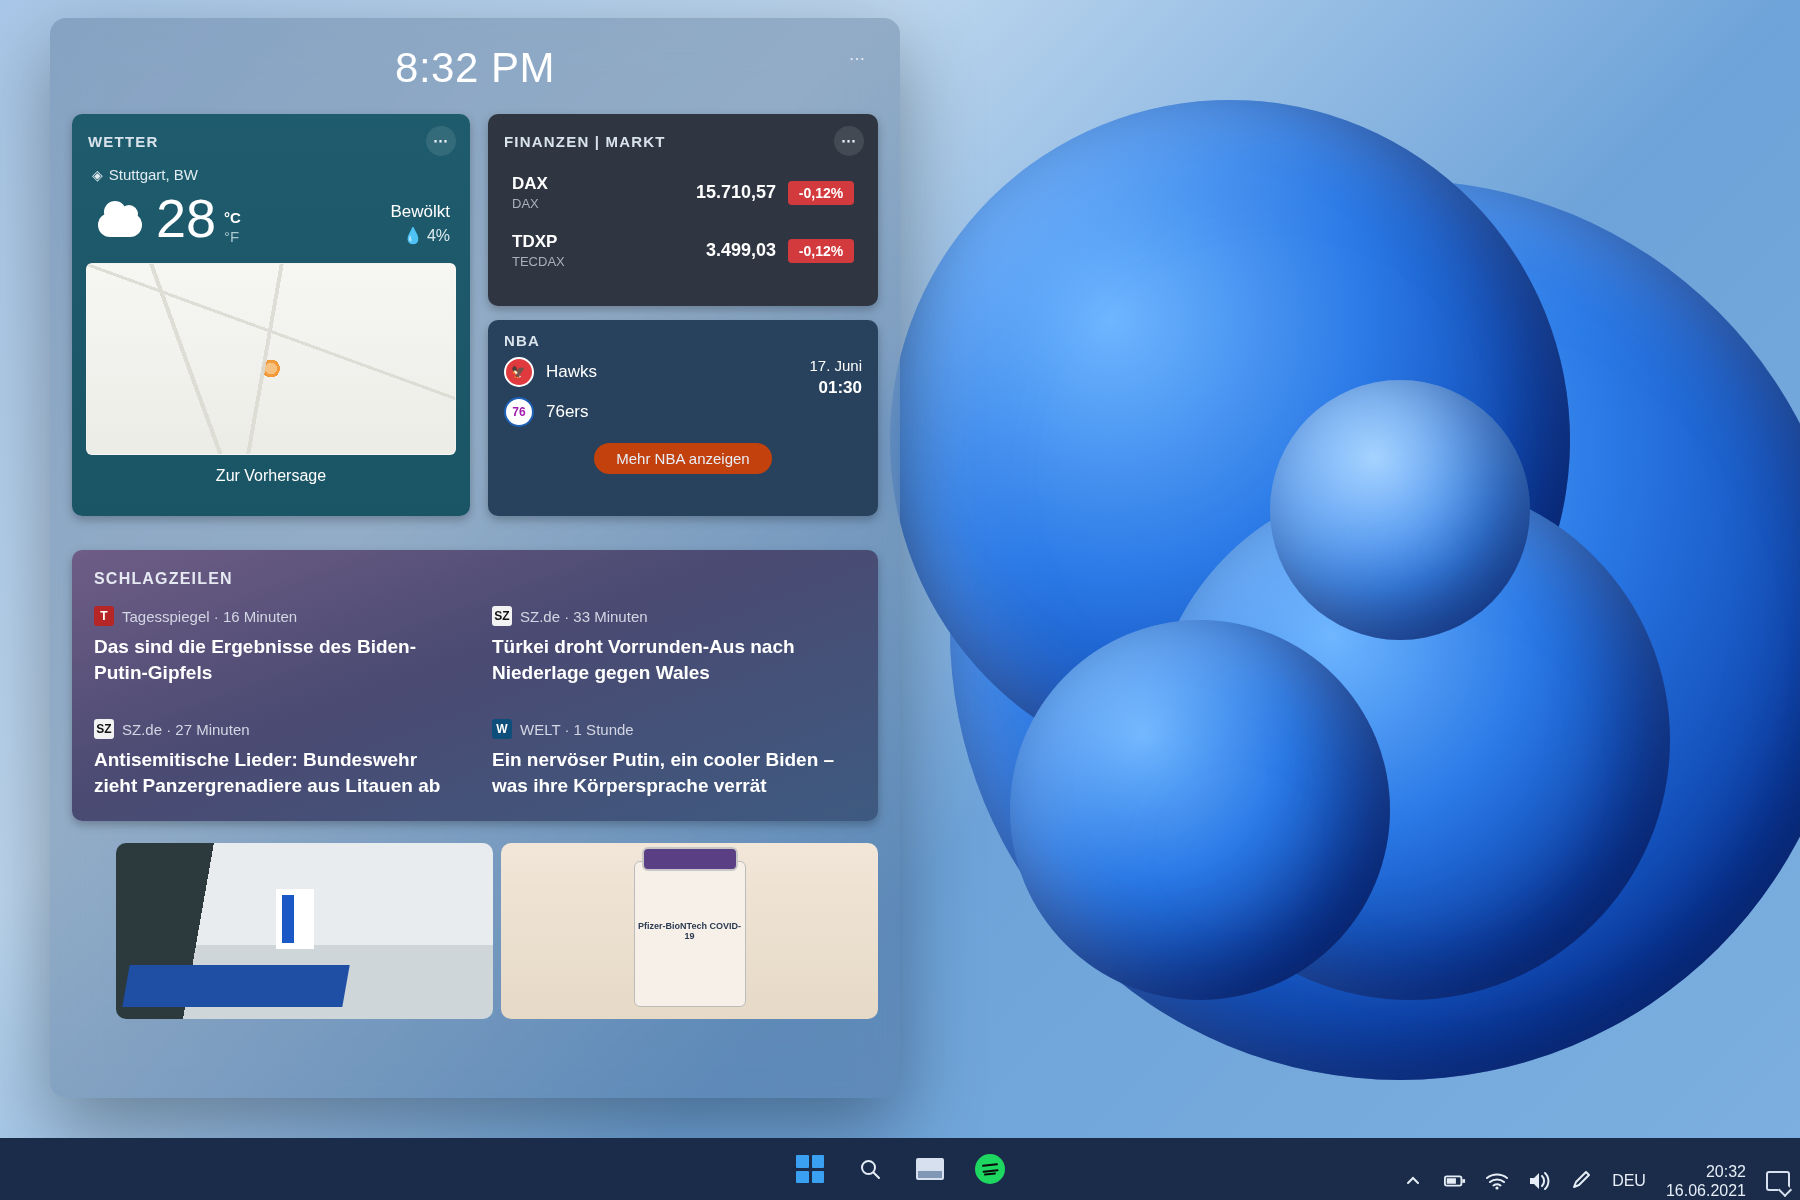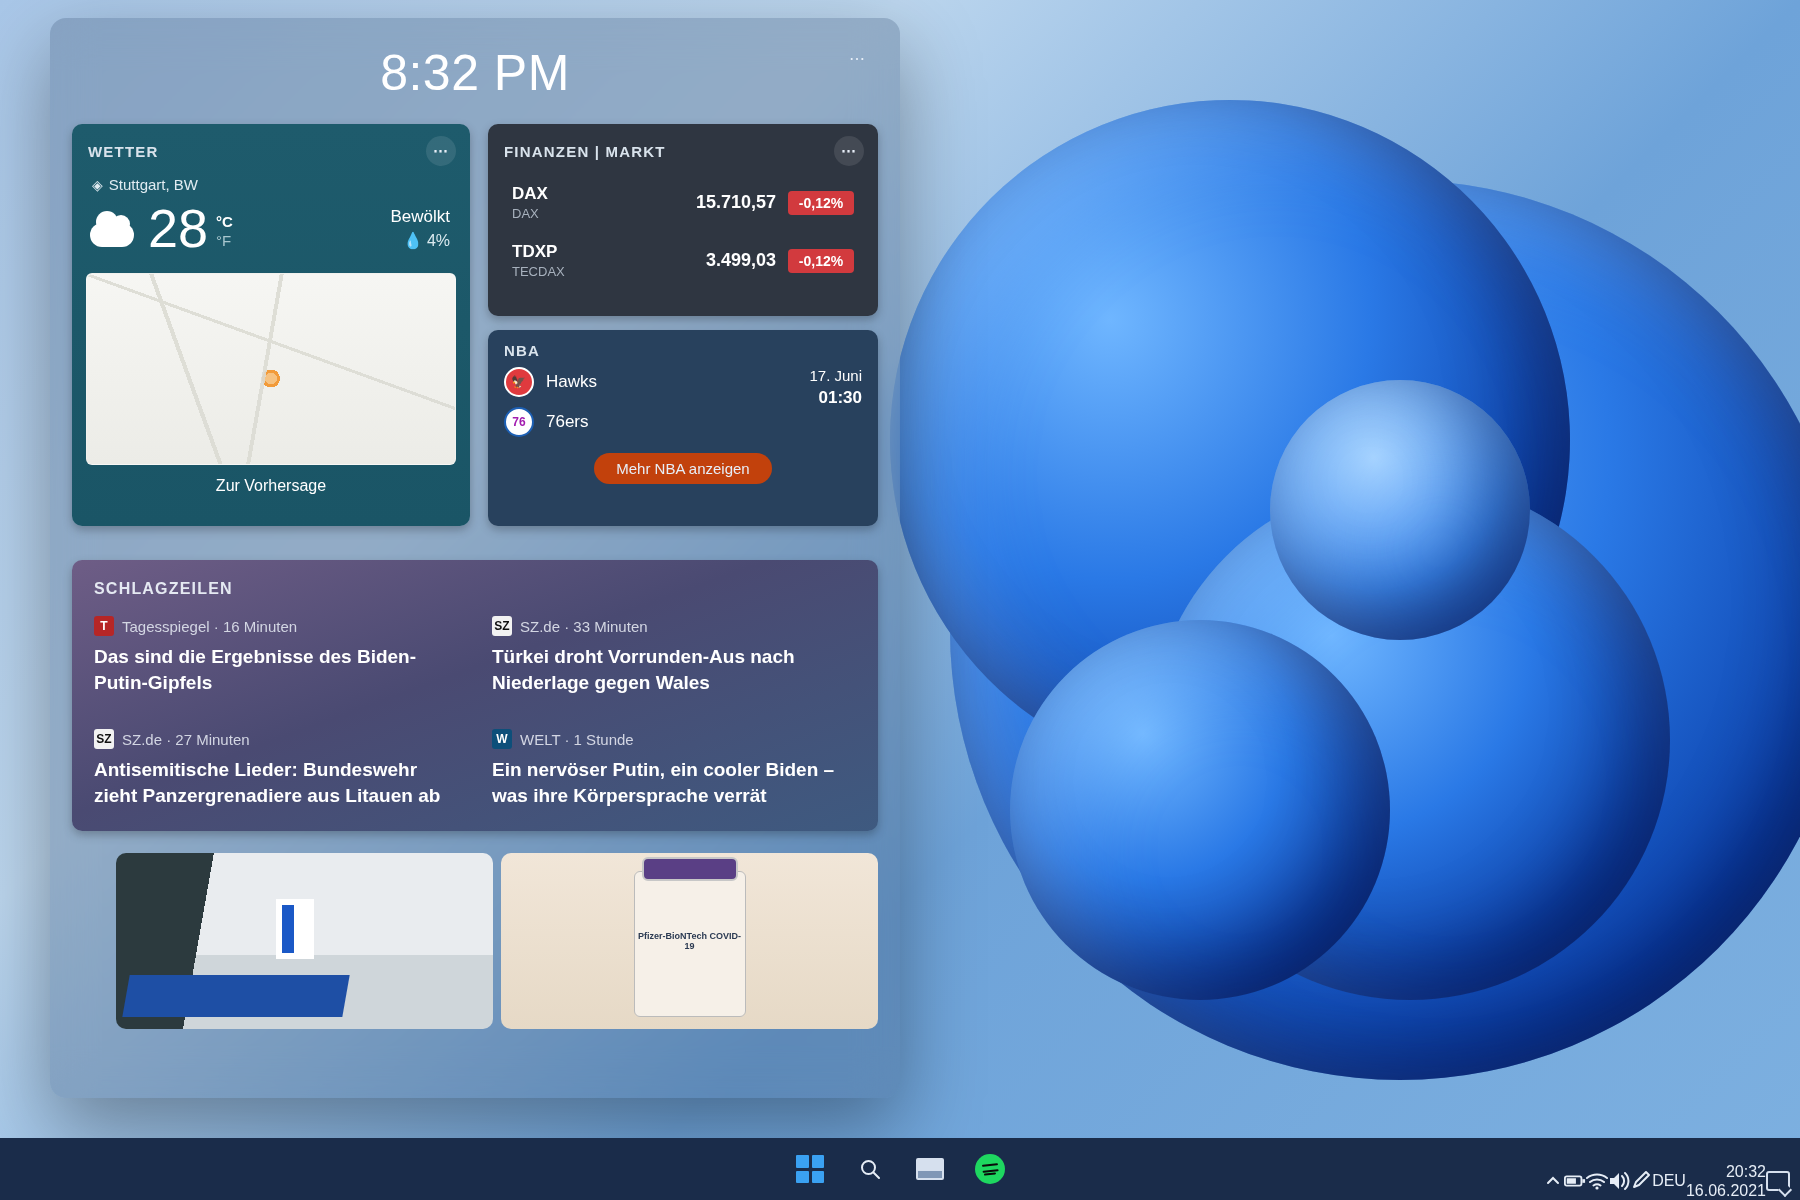--- a/index.html
+++ b/index.html
@@ -35,21 +35,21 @@
     border-radius: 16px;
     background: rgba(60, 85, 115, .32);
     backdrop-filter: blur(22px);
     -webkit-backdrop-filter: blur(22px);
     box-shadow: 0 30px 80px rgba(0,0,0,.35);
     padding: 18px 22px 0 22px;
     color: #fff;
     overflow: hidden;
   }
   .panel-time-row { position: relative; text-align: center; padding: 8px 0 22px; }
-  .panel-time { font-size: 50px; font-weight: 400; letter-spacing: .5px; }
+  .panel-time { font-size: 42px; font-weight: 400; letter-spacing: .5px; }
   .panel-more {
     position: absolute; right: 4px; top: 10px;
     width: 34px; height: 24px; display: flex; align-items: center; justify-content: center;
     color: #e7eef7; border-radius: 6px; cursor: pointer;
   }
 
   .row2 { display: flex; gap: 18px; }
   .card {
     border-radius: 10px;
     box-shadow: 0 4px 10px rgba(0,0,0,.25);
@@ -68,21 +68,21 @@
     cursor: pointer; color: #e7eef7;
   }
 
   
   .weather {
     flex: 0 0 398px; height: 402px;
     background: linear-gradient(180deg, #1e5b6c 0%, #1a5566 100%);
   }
   .weather .loc-row { padding: 4px 20px 8px; font-size: 15px; color: #e1ecf2; }
   .weather .loc-row .pin { margin-right: 6px; font-size: 14px; }
-  .weather .main-row { display: flex; align-items: center; padding: 0 20px 10px 18px; }
+  .weather .main-row { display: flex; align-items: flex-end; padding: 0 20px 10px 18px; margin-left: 8px; }
   .wicon { width: 52px; height: 48px; margin-top: 6px; }
   .wicon .cloud {
     width: 44px; height: 24px; background: #fff; border-radius: 14px; position: relative; margin-top: 16px;
   }
   .wicon .cloud::before, .wicon .cloud::after {
     content: ""; position: absolute; background: #fff; border-radius: 50%;
   }
   .wicon .cloud::before { width: 22px; height: 22px; left: 6px; top: -12px; }
   .wicon .cloud::after  { width: 18px; height: 18px; left: 22px; top: -8px; }
   .temp { font-size: 54px; font-weight: 300; line-height: 1; margin-left: 6px; }
@@ -226,21 +226,21 @@
     width: 30px; height: 30px; border-radius: 50%; background: #1ed760; position: relative;
   }
   .spotify::before, .spotify::after {
     content: ""; position: absolute; left: 7px; right: 7px; height: 2.4px; background: #0a0a0a; border-radius: 2px;
   }
   .spotify::before { top: 10px; transform: rotate(-6deg); box-shadow: 0 6px 0 #0a0a0a; }
   .spotify::after  { top: 19px; left: 9px; right: 9px; transform: rotate(-6deg); }
 
   .systray {
     position: absolute; right: 10px; top: 0; bottom: 0;
-    display: flex; align-items: center;  margin-top: 24px;
+    display: flex; align-items: center; gap: 20px; margin-top: 24px;
   }
   .systray .ico { width: 22px; height: 22px; display: flex; align-items: center; justify-content: center; cursor: pointer; }
   .clock { text-align: right; line-height: 1.2; font-size: 16px; cursor: pointer; }
   .notif { width: 24px; height: 20px; border: 2px solid #d6e0ee; border-radius: 3px; position: relative; cursor: pointer; }
   .notif::after { content: ""; position: absolute; right: -2px; bottom: -6px; width: 8px; height: 8px; background: #1a2c4a; border-left: 2px solid #d6e0ee; border-bottom: 2px solid #d6e0ee; transform: rotate(-45deg); }
   .lang { font-size: 16px; cursor: pointer; }
   svg { display: block; }
 </style>
 </head>
 <body>

